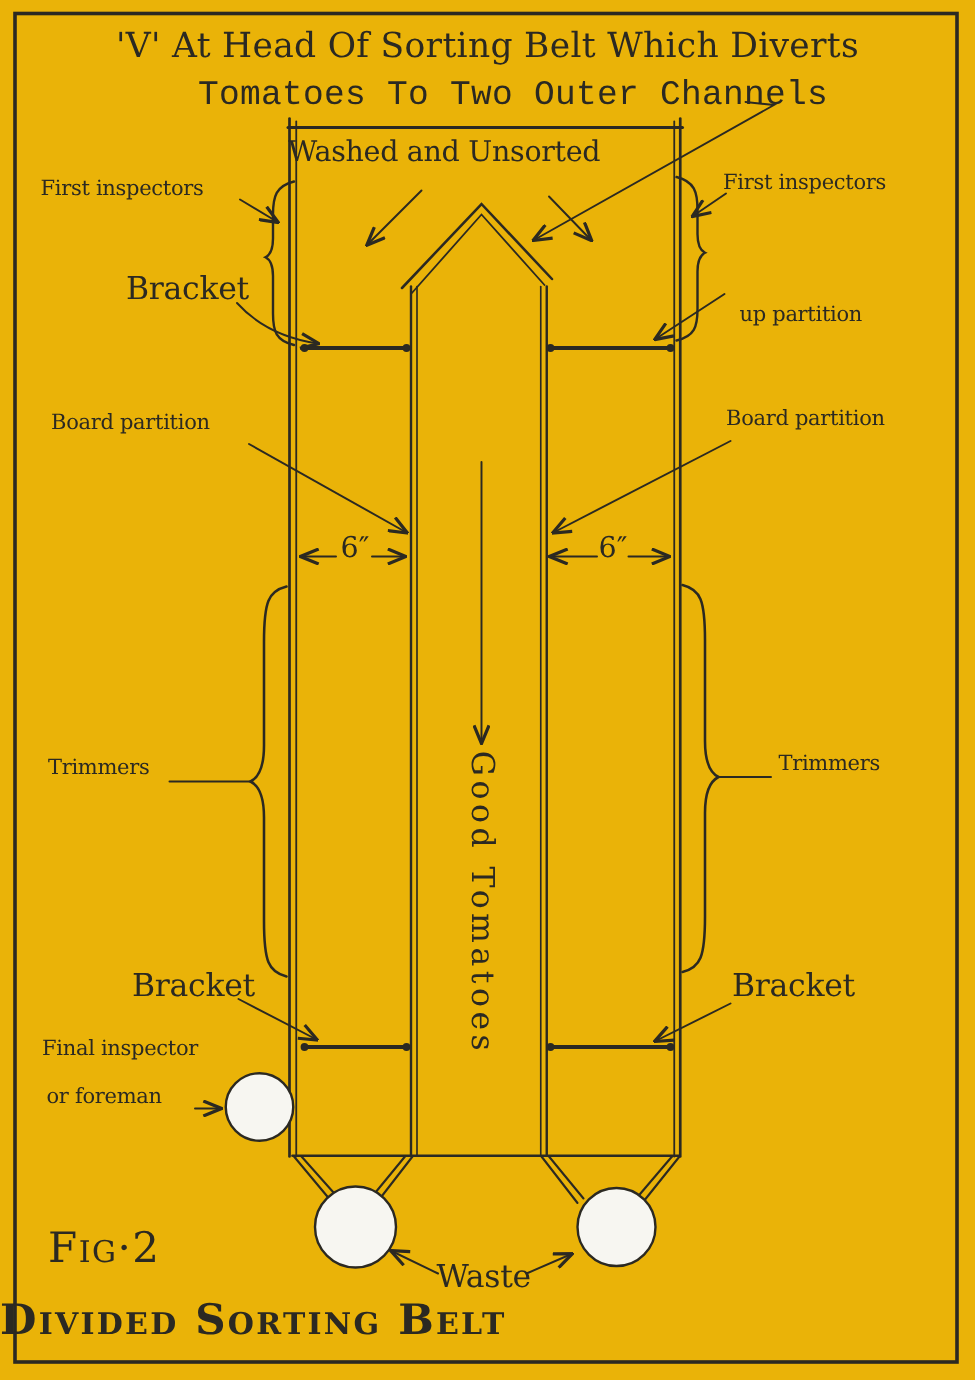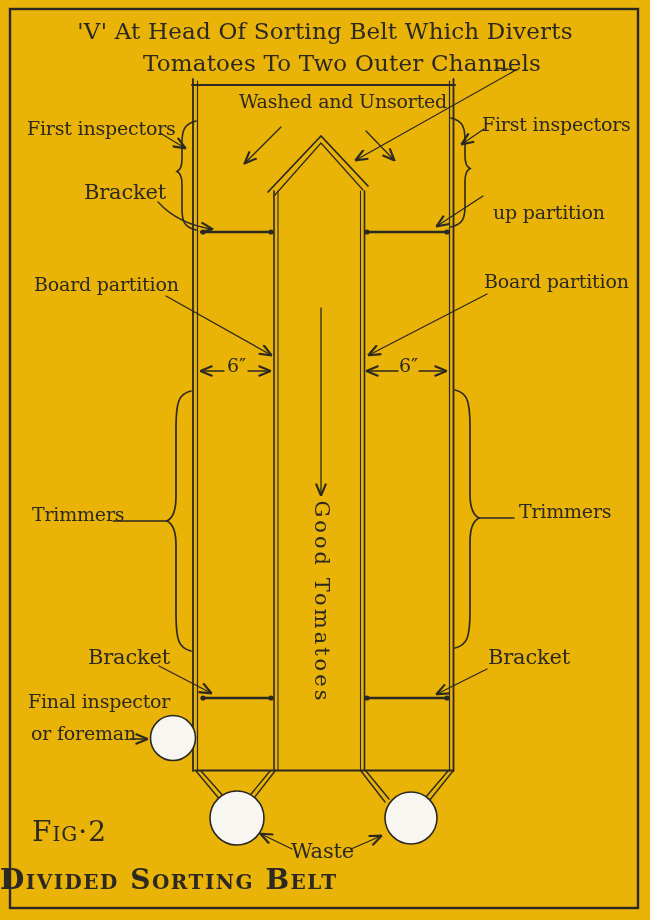--- a/index.html
+++ b/index.html
@@ -8,31 +8,31 @@
     width:650px;height:920px;
     background:#eab308;
     overflow:hidden;
     font-family:"DejaVu Serif", serif;
     color:#2b2922;
   }
   .page svg{position:absolute;left:0;top:0;}
   .lbl{
     position:absolute;
     white-space:nowrap;
-    font-size:19px;
+    font-size:14px;
     letter-spacing:-0.2px;
     color:#2b2922;
     line-height:1;
   }
   .caption{
     left:0;width:650px;text-align:center;
     font-size:23px;letter-spacing:0.2px;
   }
-  .caption.l2{padding-left:34px;box-sizing:border-box;}
-  .infeed{left:192px;width:262px;text-align:center;font-size:19px;margin-left:20px;}
+  .caption.l2{padding-left:34px;box-sizing:border-box;font-family:Liberation Mono, monospace;}
+  .infeed{left:192px;width:262px;font-size:19px;}
   .dim{font-size:19px;letter-spacing:0;}
   .vertical{
     transform:translate(-50%,-50%) rotate(90deg);
     font-size:21px;letter-spacing:3px;
   }
   .fig{
     font-size:28px;font-weight:normal;
     font-variant:small-caps;letter-spacing:1px;
   }
   .bigtitle{

